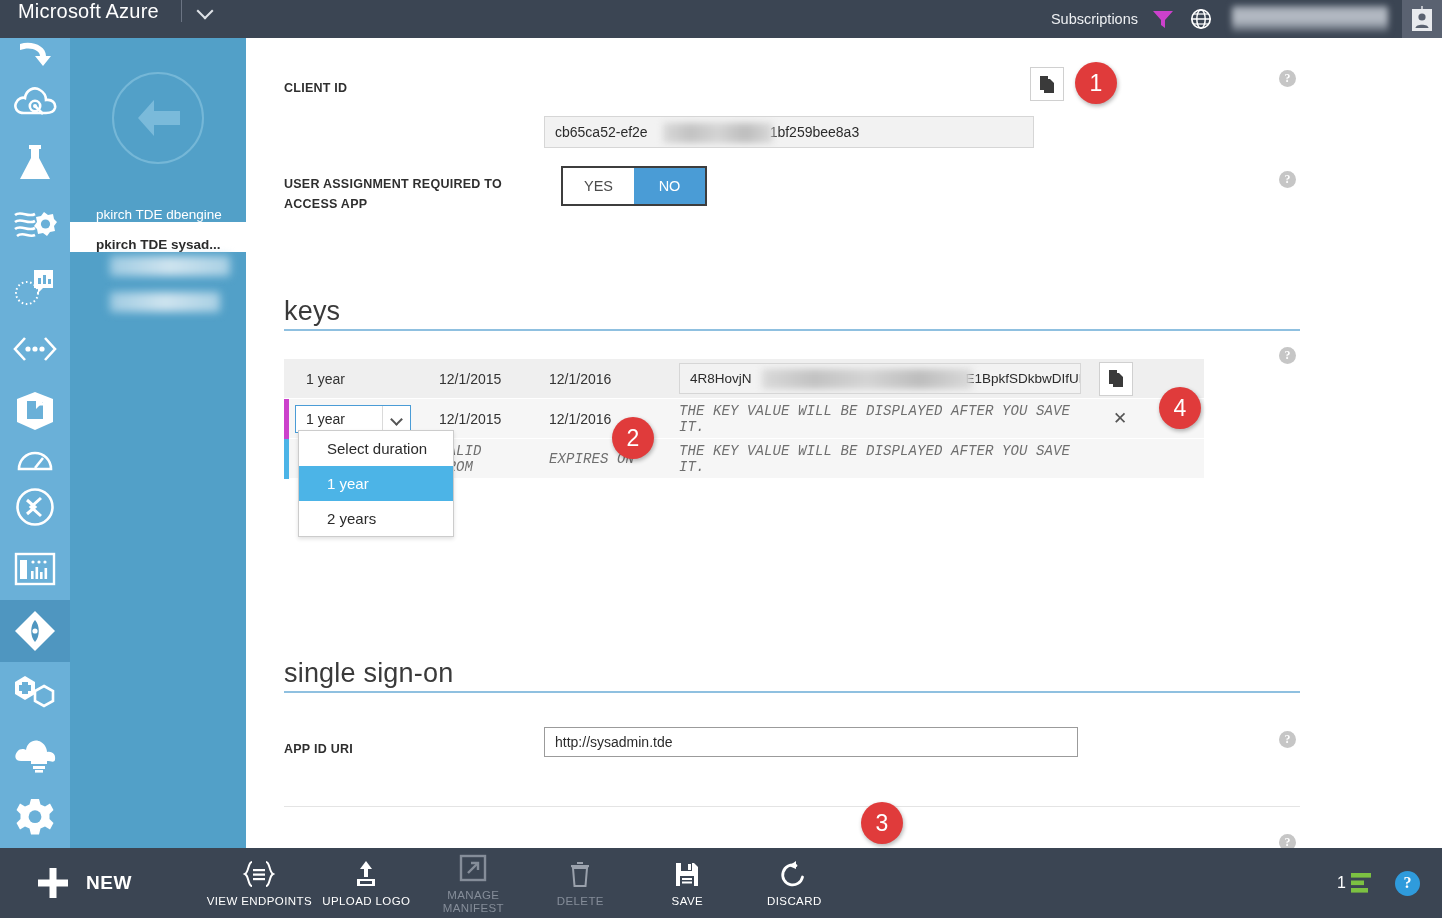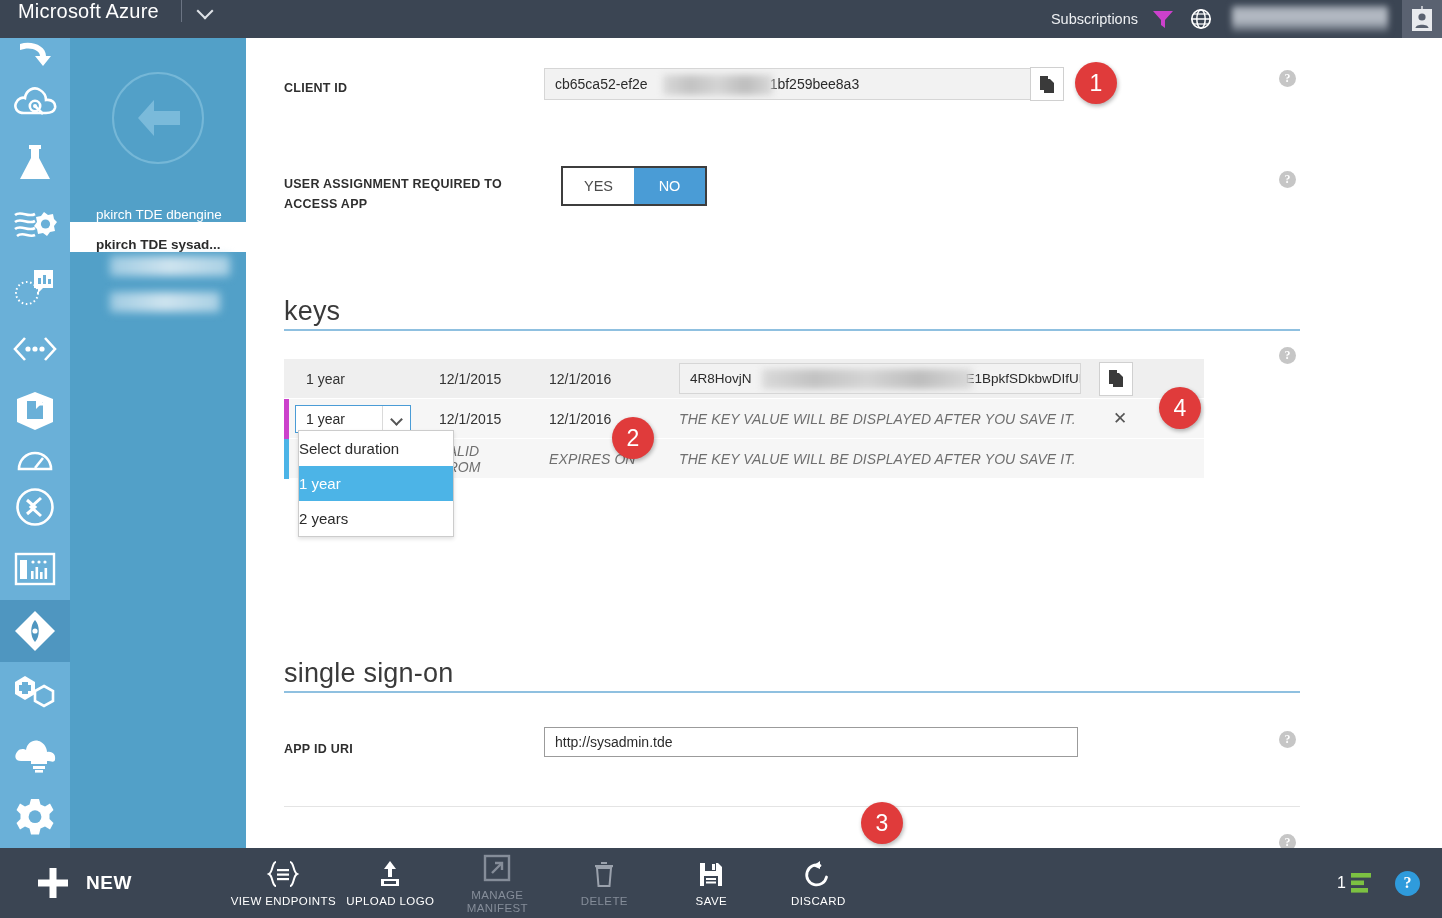--- a/index.html
+++ b/index.html
@@ -95,21 +95,21 @@
   }
   .row { position: absolute; }
   .field-label {
     font-size: 12.5px; font-weight: bold; color: #2f2f2f;
     letter-spacing: .25px; line-height: 20px;
   }
   .txt-readonly {
     background: #f2f2f2; border: 1px solid #d6d6d6;
     height: 32px; font-size: 14px; color: #2b2b2b;
     display: flex; align-items: center; padding: 0 10px;
-    position: relative; overflow: hidden;
+    position: relative; overflow: hidden; margin-top: 48px;
   }
   .inline-blur {
     position: absolute; height: 20px; border-radius: 1px;
     background: linear-gradient(90deg,#d9d9d9,#c2c2c2,#d4d4d4,#bdbdbd,#d9d9d9);
     filter: blur(3.5px);
   }
   .copy-btn {
     width: 34px; height: 34px; background: #ffffff;
     border: 1px solid #d0d0d0;
     display: flex; align-items: center; justify-content: center;
@@ -153,21 +153,21 @@
   .ktable { position: absolute; }
   .krow {
     display: flex; align-items: center;
     height: 40px; position: relative;
     border-bottom: 1px solid #ffffff;
   }
   .krow.shade { background: #efefef; }
   .krow.plain { background: #f6f6f6; }
   .kmark { position: absolute; left: 0; top: 0; width: 5px; height: 40px; }
   .kcell { font-size: 14px; color: #333333; }
-  .kcell.ital { font-style: italic; color: #6f6f6f; letter-spacing: .1px; }
+  .kcell.ital { font-style: italic; color: #6f6f6f; letter-spacing: .1px; font-family: Liberation Mono, monospace; }
   .keyvalue-box {
     background: #f2f2f2; border: 1px solid #d6d6d6; height: 31px;
     display: flex; align-items: center; padding: 0 10px;
     font-size: 13.5px; color: #2b2b2b; position: relative; overflow: hidden;
   }
   .x-btn {
     font-size: 17px; color: #555; cursor: pointer;
     font-family: "Liberation Sans", sans-serif;
   }
 
@@ -187,21 +187,21 @@
     width: 7px; height: 7px;
     border-right: 2px solid #555; border-bottom: 2px solid #555;
     transform: rotate(45deg);
   }
   .dropdown {
     position: absolute; width: 156px;
     background: #ffffff; border: 1px solid #cccccc;
     box-shadow: 0 2px 4px rgba(0,0,0,.12); z-index: 20;
   }
   .dd-opt {
-    height: 35px; display: flex; align-items: center; padding-left: 0;
+    height: 35px; display: flex; align-items: center; padding-left: 28px;
     font-size: 15px; color: #2b2b2b; cursor: pointer;
   }
   .dd-opt.hl { background: #4cb4e7; color: #ffffff; }
 
   
   .banner {
     background: #e3e3e3; height: 44px;
     display: flex; align-items: center; padding-left: 18px;
     font-size: 14px; color: #333333; position: relative;
   }
@@ -222,21 +222,21 @@
     position: absolute; left: 0; top: 848px; width: 1442px; height: 70px;
     background: #3b4553; color: #ffffff; display: flex; align-items: center;
   }
   .new-btn {
     display: flex; align-items: center; padding-left: 36px; cursor: pointer;
   }
   .new-label {
     font-size: 19px; font-weight: bold; color: #ffffff;
     margin-left: 16px; letter-spacing: .5px;
   }
-  .cmd-group { display: flex; margin-left: 98px; }
+  .cmd-group { display: flex; margin-left: 74px; }
   .cmd {
     width: 107px; height: 70px;
     display: flex; flex-direction: column;
     align-items: center; justify-content: center;
     cursor: pointer;
   }
   .cmd .ic { height: 30px; display: flex; align-items: flex-end; }
   .cmd .lb {
     font-size: 11.5px; color: #ffffff; margin-top: 7px;
     letter-spacing: .4px; text-align: center; line-height: 13px;

